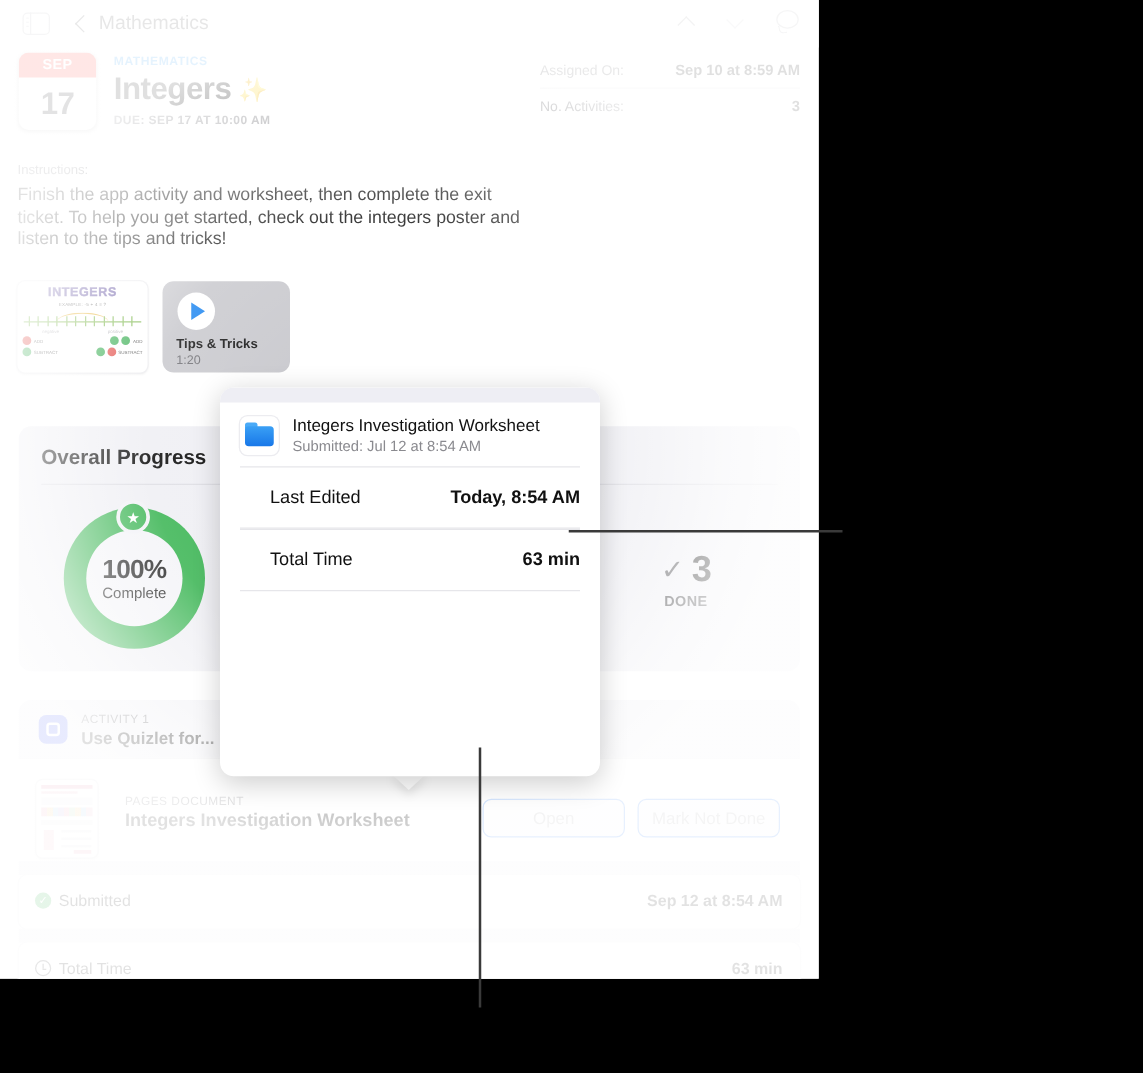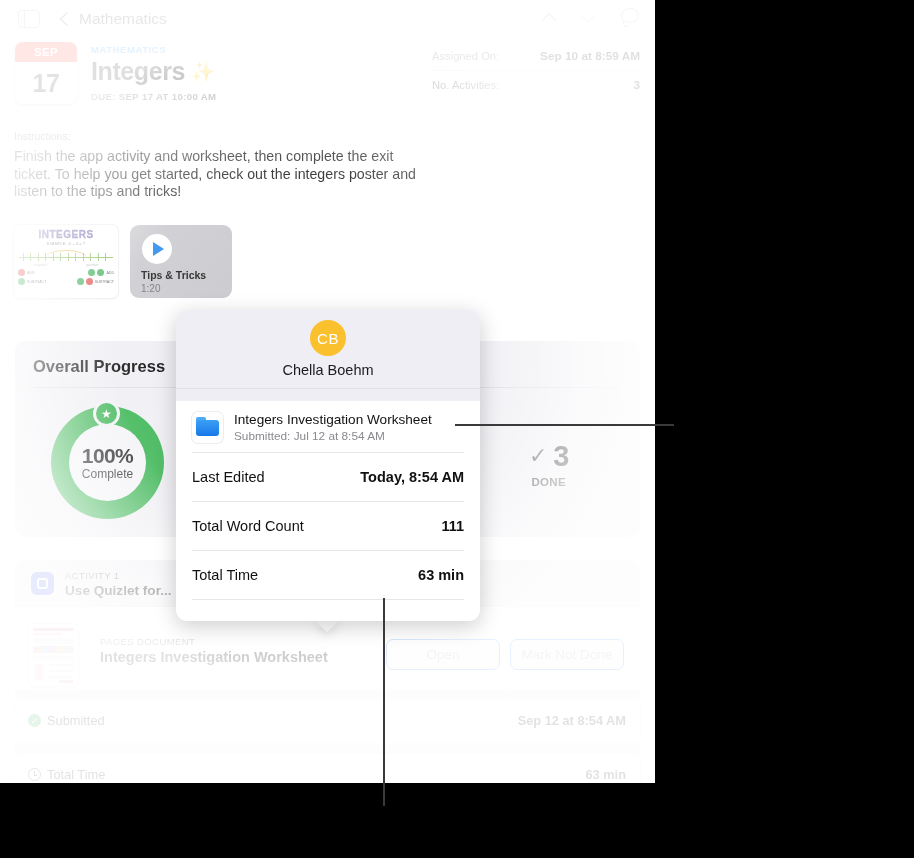--- a/index.html
+++ b/index.html
@@ -248,21 +248,21 @@
     background:linear-gradient(180deg,#3aa0f5,#1877e8);
   }
   .folder::before{
     content:"";position:absolute;left:4px;top:5px;width:10px;height:5px;border-radius:2px 2px 0 0;
     background:#4aaaf7;
   }
   .pf-t{font-size:13.6px;color:#111;}
   .pf-s{font-size:11.8px;color:#8a8a8f;margin-top:2px;}
   .pop-hr{height:1px;background:#e6e6ea;margin:0 16px;}
   .pop-row{height:48px;display:flex;align-items:center;justify-content:space-between;padding:0 16px;}
-  .pr-k{font-size:14.5px;color:#111;}
+  .pr-k{font-size:14.5px;color:#111;margin-left:24px;}
   .pr-v{font-size:14.5px;font-weight:bold;color:#111;}
   .pop-tail{
     position:absolute;left:313px;top:619px;width:0;height:0;
     border-left:14px solid transparent;border-right:14px solid transparent;
     border-top:13px solid #fff;filter:drop-shadow(0 4px 4px rgba(0,0,0,.10));
   }
 
   
   .callout-h{position:absolute;left:455px;top:424px;width:219px;height:2.4px;background:#3a3a3a;}
   .callout-v{position:absolute;left:383px;top:598px;width:2.4px;height:208px;background:#3a3a3a;}
@@ -450,42 +450,34 @@
         <span class="clock"></span>
         <span>Total Time</span>
       </div>
       <div class="val">63 min</div>
     </div>
 
     <div class="dim"></div>
 
     <div class="pop-tail"></div>
     <div class="pop">
-      <div class="pop-head">
-        <div class="avatar">CB</div>
-        <div class="pop-name">Chella Boehm</div>
-      </div>
       <div class="pop-gap"></div>
       <div class="pop-file">
         <div class="folder"></div>
         <div>
           <div class="pf-t">Integers Investigation Worksheet</div>
           <div class="pf-s">Submitted: Jul 12 at 8:54 AM</div>
         </div>
       </div>
       <div class="pop-hr"></div>
       <div class="pop-row">
         <span class="pr-k">Last Edited</span>
         <span class="pr-v">Today, 8:54 AM</span>
       </div>
       <div class="pop-hr"></div>
-      <div class="pop-row">
-        <span class="pr-k">Total Word Count</span>
-        <span class="pr-v">111</span>
-      </div>
       <div class="pop-hr"></div>
       <div class="pop-row">
         <span class="pr-k">Total Time</span>
         <span class="pr-v">63 min</span>
       </div>
       <div class="pop-hr"></div>
     </div>
 
   </div>
 

